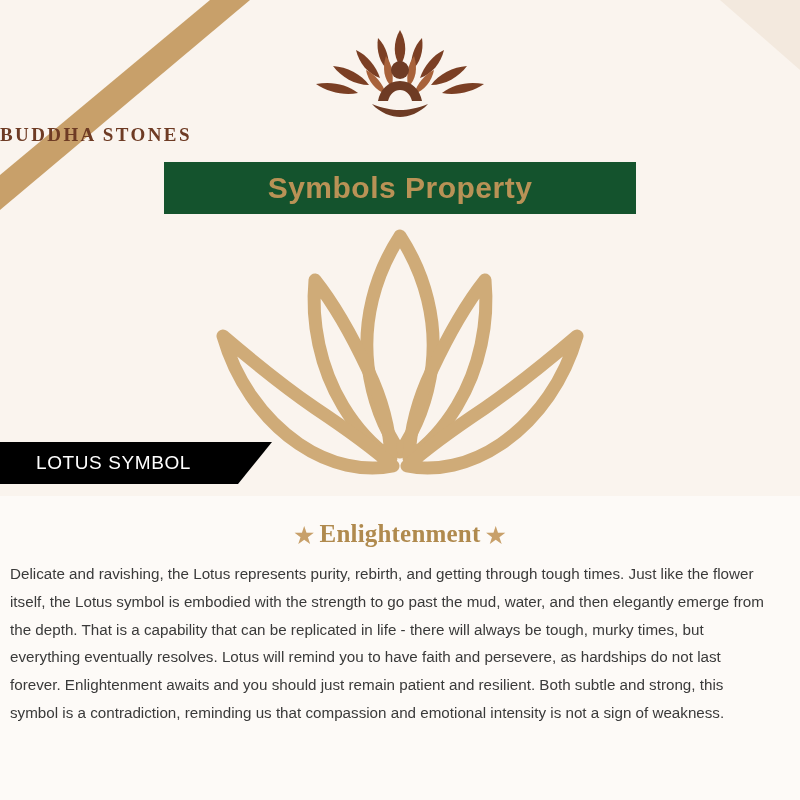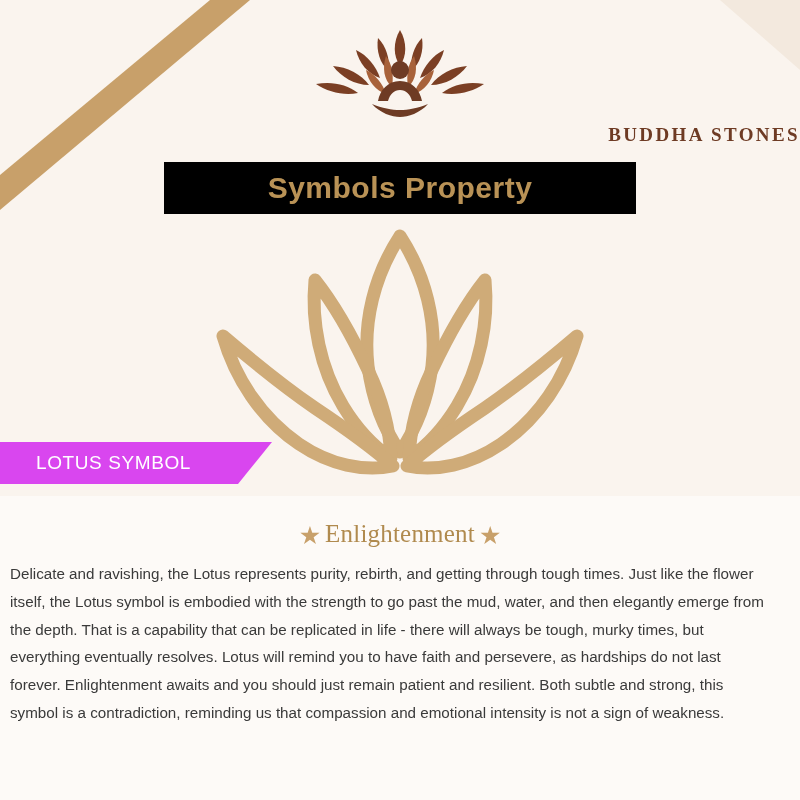--- a/index.html
+++ b/index.html
@@ -85,21 +85,21 @@
     width: 80px;
     height: 70px;
     background: #f3e9de;
     clip-path: polygon(80px 0, 80px 70px, 0 0);
   }
 
   
   .brand {
     position: relative;
     padding-top: 22px;
-    text-align: right;
+    text-align: left;
     z-index: 3;
   }
   .brand-mark {
     width: 200px;
     height: 100px;
     margin: 0 auto;
     display: block;
   }
   .brand-name {
     margin-top: 2px;
@@ -109,21 +109,21 @@
     color: #6e3b24;
     font-family: "Liberation Serif", serif;
   }
 
   
   .title-band {
     position: relative;
     margin: 16px auto 0 auto;
     width: 472px;
     height: 52px;
-    background: #000000;
+    background: #14532d;
     display: flex;
     align-items: center;
     justify-content: center;
     z-index: 3;
   }
   .title-text {
     font-size: 30px;
     font-weight: bold;
     color: #b99256;
     letter-spacing: 0.5px;
@@ -144,25 +144,26 @@
     height: 300px;
   }
 
   
   .ribbon {
     position: absolute;
     left: 0;
     top: 442px;
     width: 272px;
     height: 42px;
-    background: #d946ef;
+    background: #000000;
     clip-path: polygon(0 0, 272px 0, 238px 42px, 0 42px);
     display: flex;
     align-items: center;
     z-index: 4;
+    text-decoration: underline;
   }
   .ribbon-label {
     padding-left: 36px;
     font-size: 19px;
     color: #ffffff;
     letter-spacing: 0.6px;
   }
 
   
   .panel {
@@ -184,21 +185,21 @@
   }
   .headline .star {
     color: #c8a06a;
     font-size: 25px;
     line-height: 1;
     position: relative;
     top: 1px;
   }
   .headline .word {
     font-size: 25px;
-    font-weight: normal;
+    font-weight: bold;
     color: #b08a4e;
     font-family: "Liberation Serif", serif;
     letter-spacing: 0.2px;
   }
 
   .body-copy {
     margin: 12px 26px 0 10px;
     font-size: 15.2px;
     line-height: 1.83;
     color: #3a3a3a;

